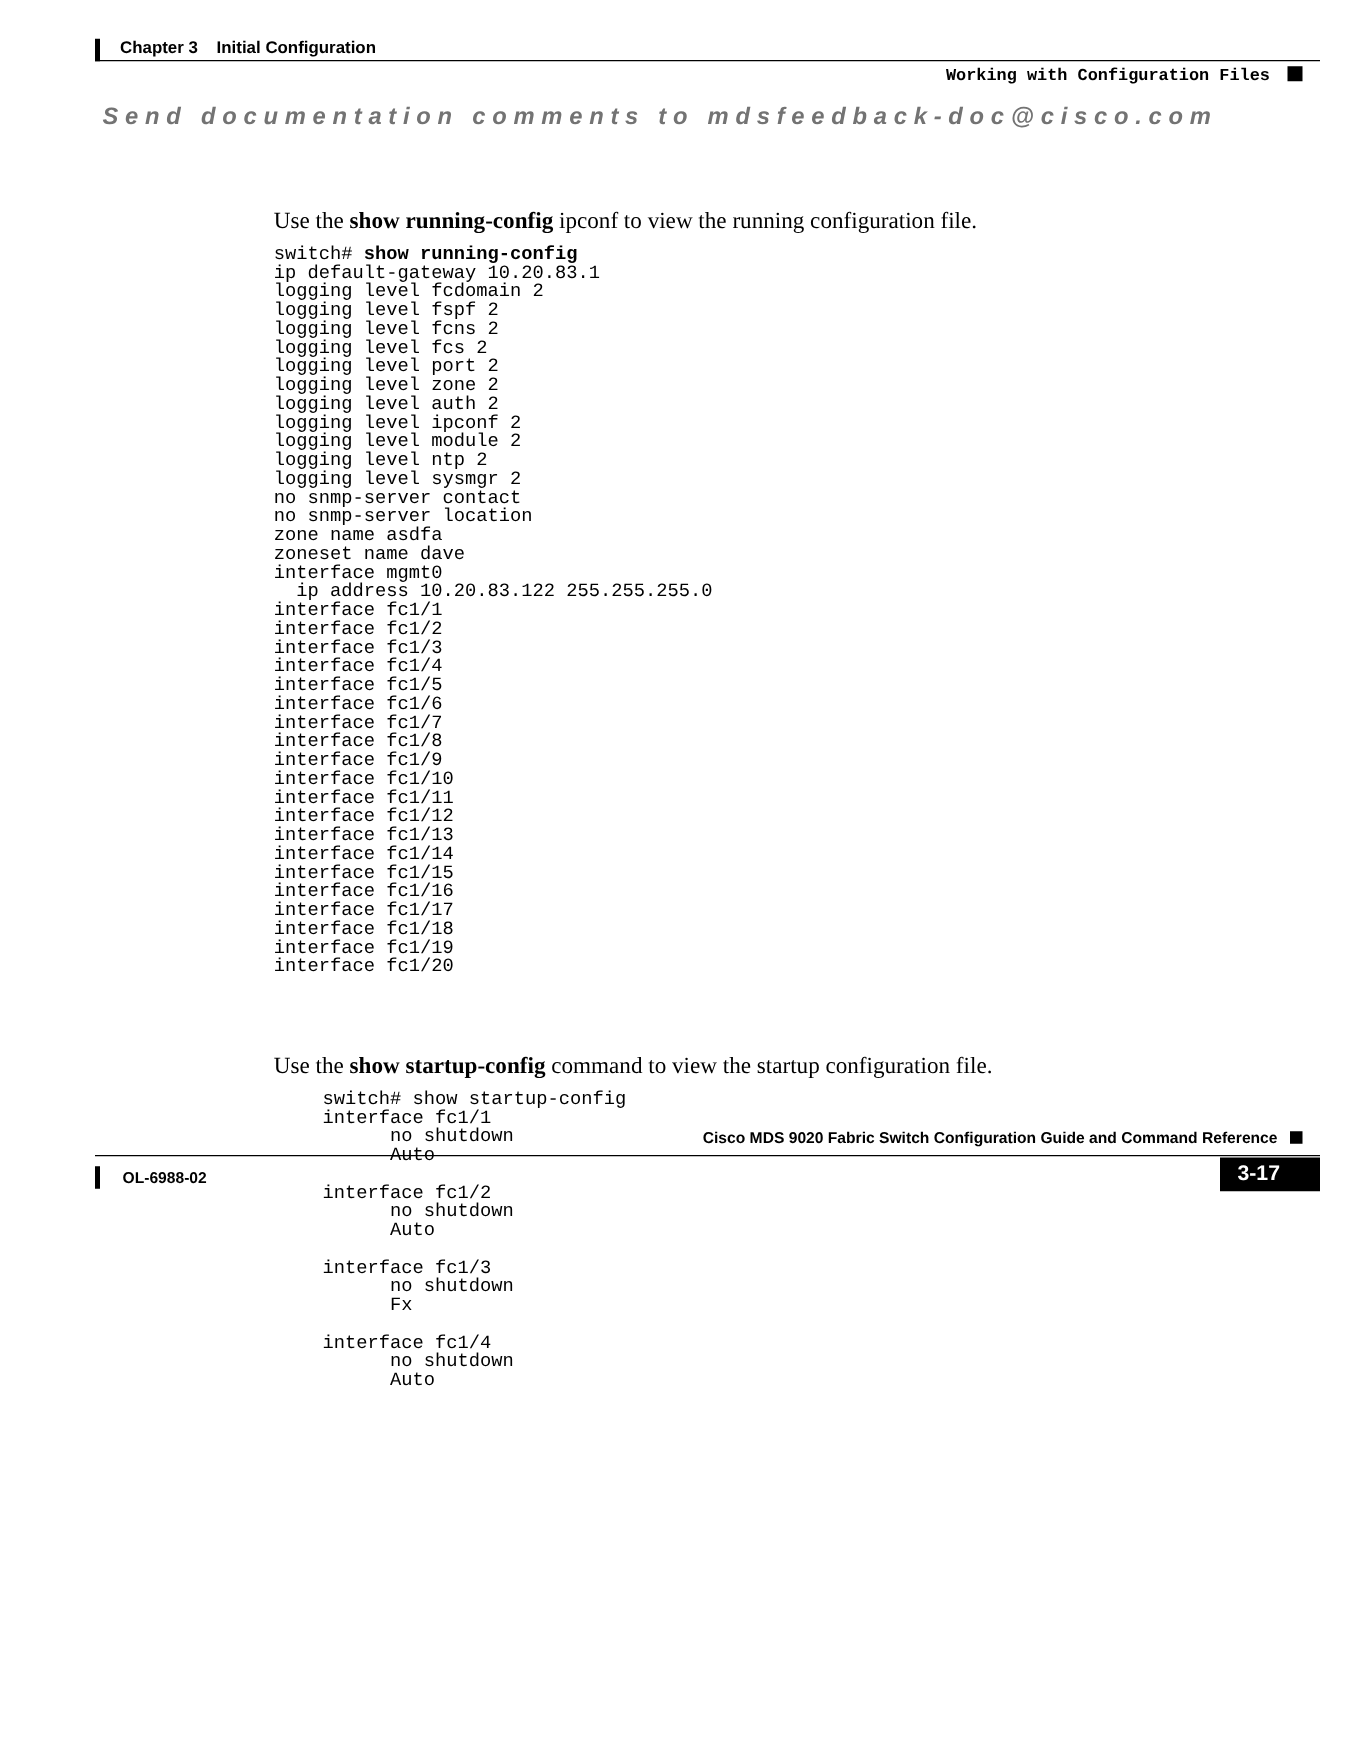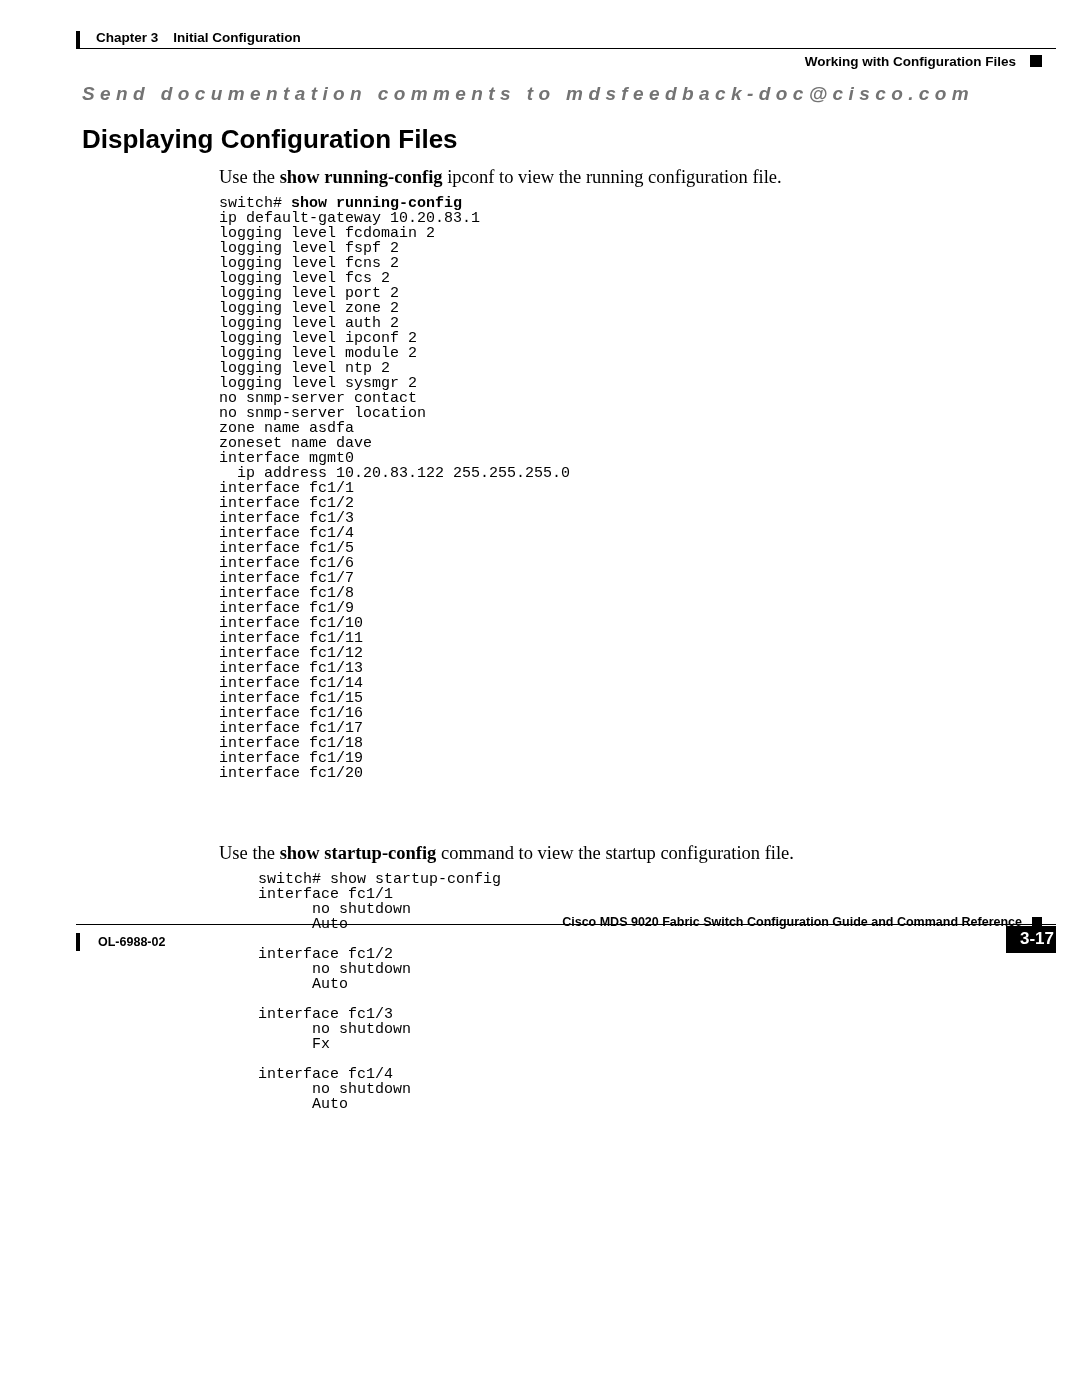--- a/index.html
+++ b/index.html
@@ -31,21 +31,21 @@
     top: 30px;
     left: 96px;
     font-family: Arial, Helvetica, sans-serif;
     font-size: 13.5px;
     font-weight: bold;
   }
   .header-text-right {
     position: absolute;
     top: 54px;
     right: 38px;
-    font-family: Liberation Sans, sans-serif;
+    font-family: Liberation Mono, monospace;
     font-size: 13.5px;
     font-weight: bold;
     text-align: right;
   }
   .header-square {
     display: inline-block;
     width: 12px;
     height: 12px;
     background: #000;
     margin-left: 14px;
@@ -116,21 +116,21 @@
   }
   .footer-docline {
     position: absolute;
     bottom: 56px;
     left: 76px;
     right: 24px;
     border-top: 1px solid #000;
   }
   .footer-doctitle {
     position: absolute;
-    bottom: 52px;
+    bottom: 64px;
     right: 38px;
     font-family: Arial, Helvetica, sans-serif;
     font-weight: bold;
     font-size: 12.5px;
     text-align: right;
   }
   .footer-doctitle .sq {
     display: inline-block;
     width: 10px;
     height: 10px;
@@ -157,41 +157,40 @@
   }
   .page-num-box {
     position: absolute;
     bottom: 28px;
     right: 24px;
     background: #000;
     color: #fff;
     font-family: Arial, Helvetica, sans-serif;
     font-weight: bold;
     font-size: 17px;
-    padding: 3px 2px 4px 14px;
+    padding: 3px 32px 4px 14px;
     text-align: right;
   }
 </style>
 </head>
 <body>
 
 <div class="page">
 
   <div class="header-rule-left"></div>
   <div class="header-text-left">
     <span>Chapter 3</span>&nbsp;&nbsp;&nbsp;&nbsp;<span>Initial Configuration</span>
   </div>
   <div class="header-line"></div>
   <div class="header-text-right">
     <span>Working with Configuration Files</span><span class="header-square"></span>
   </div>
 
   <div class="feedback-line">Send documentation comments to mdsfeedback-doc@cisco.com</div>
 
-  <div class="h2">Displaying Configuration Files</div>
 
   <div class="body1">
     <span>Use the </span><b>show running-config</b><span> ipconf to view the running configuration file.</span>
   </div>
 
   <div class="code1"><span class="prompt">switch# </span><span class="cmd">show running-config</span>
 <span>ip default-gateway 10.20.83.1
 logging level fcdomain 2
 logging level fspf 2
 logging level fcns 2

